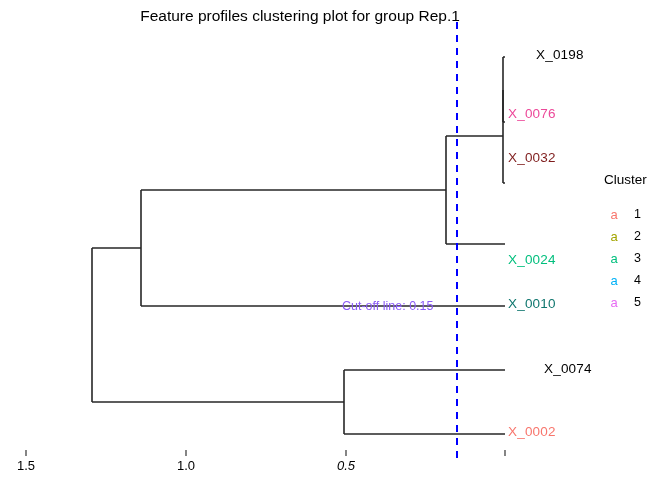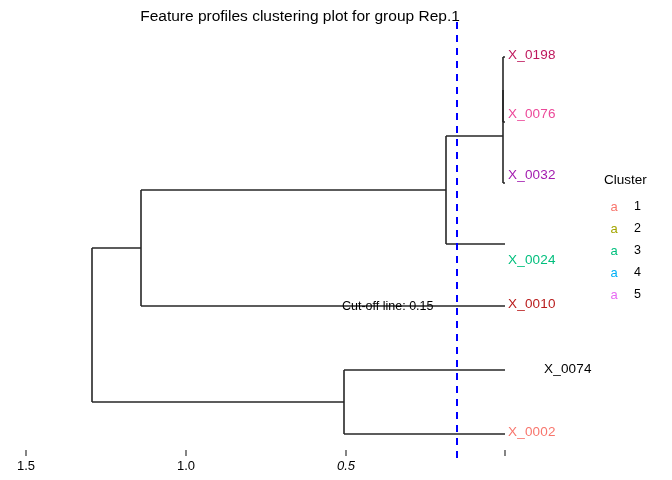--- a/index.html
+++ b/index.html
@@ -44,33 +44,33 @@
   .axis-tick-label {
     position: absolute;
     font-size: 13px;
     color: #000000;
     text-align: center;
     white-space: nowrap;
   }
   #cutoff-text {
     position: absolute;
     font-size: 12.5px;
-    color: #000000;
+    color: #8b5cf6;
     white-space: nowrap;
   }
   #legend {
     position: absolute;
     left: 604px;
     top: 172px;
     width: 68px;
   }
   #legend-title {
     font-size: 13.5px;
     color: #000000;
-    margin-bottom: 8px;
+    margin-bottom: 16px;
     white-space: nowrap;
   }
   .legend-row {
     display: flex;
     align-items: center;
     height: 22px;
   }
   .legend-key {
     width: 20px;
     font-size: 13px;
@@ -122,25 +122,25 @@
     <g stroke="#333333" stroke-width="1.2">
       <line x1="26" y1="450" x2="26" y2="456"></line>
       <line x1="186" y1="450" x2="186" y2="456"></line>
       <line x1="346" y1="450" x2="346" y2="456"></line>
       <line x1="505" y1="450" x2="505" y2="456"></line>
     </g>
   </svg>
 
   <div id="cutoff-text" style="left:342px; top:299px;">Cut-off line: 0.15</div>
 
-  <div class="leaf-label" style="left:508px; top:47px; color:#be185d;">X_0198</div>
+  <div class="leaf-label" style="left:536px; top:47px; color:#000000;">X_0198</div>
   <div class="leaf-label" style="left:508px; top:106px; color:#ec4899;">X_0076</div>
-  <div class="leaf-label" style="left:508px; top:167px; color:#a21caf;text-align:center;">X_0032</div>
+  <div class="leaf-label" style="left:508px; top:150px; color:#7f1d1d;text-align:center;">X_0032</div>
   <div class="leaf-label" style="left:508px; top:252px; color:#00BF7D;">X_0024</div>
-  <div class="leaf-label" style="left:508px; top:296px; color:#b91c1c;">X_0010</div>
+  <div class="leaf-label" style="left:508px; top:296px; color:#0f766e;">X_0010</div>
   <div class="leaf-label" style="left:508px; top:361px; color:#000000;margin-left:36px;">X_0074</div>
   <div class="leaf-label" style="left:508px; top:424px; color:#F8766D;">X_0002</div>
 
   <div class="axis-tick-label" style="left:6px; top:458px; width:40px;">1.5</div>
   <div class="axis-tick-label" style="left:166px; top:458px; width:40px;">1.0</div>
   <div class="axis-tick-label" style="left:326px; top:458px; width:40px;font-style:italic;">0.5</div>
   <div class="axis-tick-label" style="left:485px; top:458px; width:40px;margin-top:32px;">0.0</div>
 
   <div id="legend">
     <div id="legend-title">Cluster</div>

